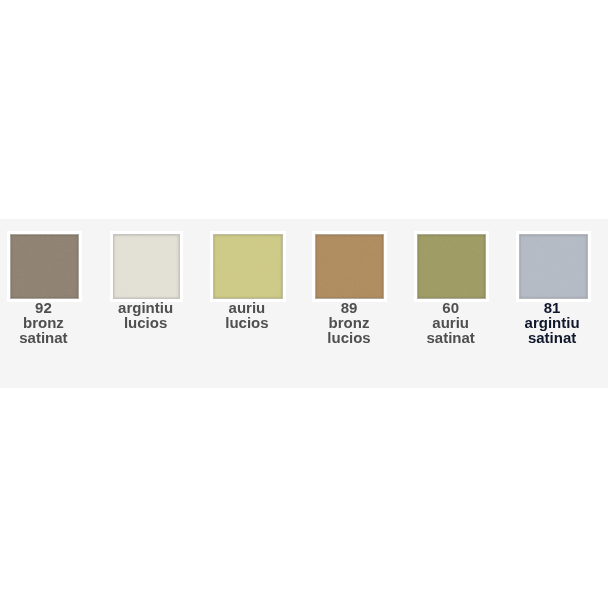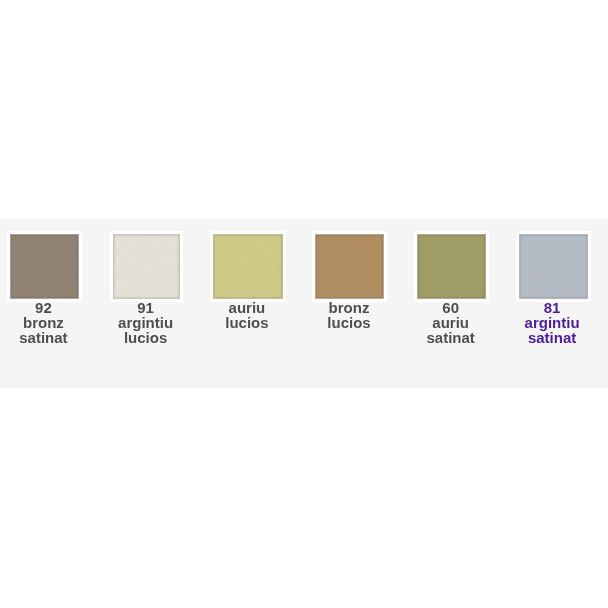--- a/index.html
+++ b/index.html
@@ -113,21 +113,20 @@
     </div>
 
     <div class="swatch swatch-2">
       <div class="chip" style="background-color: rgb(227, 225, 214); border-color: rgba(182, 182, 182, 0.66);">
         <svg class="tex">
             <rect width="100%" height="100%" filter="url(#grain)"></rect>
           </svg>
         <div class="shade"></div>
       </div>
       <div class="caption" style="color: rgb(79, 79, 79);">
-        <span class="cap-line">91</span>
         <span class="cap-line">argintiu</span>
         <span class="cap-line">lucios</span>
       </div>
     </div>
 
     <div class="swatch swatch-3">
       <div class="chip" style="background-color: rgb(206, 202, 135); border-color: rgba(182, 182, 182, 0.66);">
         <svg class="tex">
             <rect width="100%" height="100%" filter="url(#grain)"></rect>
           </svg>
@@ -140,20 +139,21 @@
     </div>
 
     <div class="swatch swatch-4">
       <div class="chip" style="background-color: rgb(176, 141, 97); border-color: rgba(182, 182, 182, 0.66);">
         <svg class="tex">
             <rect width="100%" height="100%" filter="url(#grain)"></rect>
           </svg>
         <div class="shade"></div>
       </div>
       <div class="caption" style="color: rgb(79, 79, 79);">
+        <span class="cap-line">89</span>
         <span class="cap-line">bronz</span>
         <span class="cap-line">lucios</span>
       </div>
     </div>
 
     <div class="swatch swatch-5">
       <div class="chip" style="background-color: rgb(159, 156, 102); border-color: rgba(182, 182, 182, 0.66);">
         <svg class="tex">
             <rect width="100%" height="100%" filter="url(#grain)"></rect>
           </svg>
@@ -166,21 +166,21 @@
       </div>
     </div>
 
     <div class="swatch swatch-6">
       <div class="chip" style="background-color: rgb(181, 187, 197); border-color: rgba(182, 182, 182, 0.66);">
         <svg class="tex">
             <rect width="100%" height="100%" filter="url(#grain)"></rect>
           </svg>
         <div class="shade"></div>
       </div>
-      <div class="caption" style="color: #4c1d95;">
+      <div class="caption" style="color: #0f172a;">
         <span class="cap-line">81</span>
         <span class="cap-line">argintiu</span>
         <span class="cap-line">satinat</span>
       </div>
     </div>
 
   </div>
 </div>
 
 </body></html>

